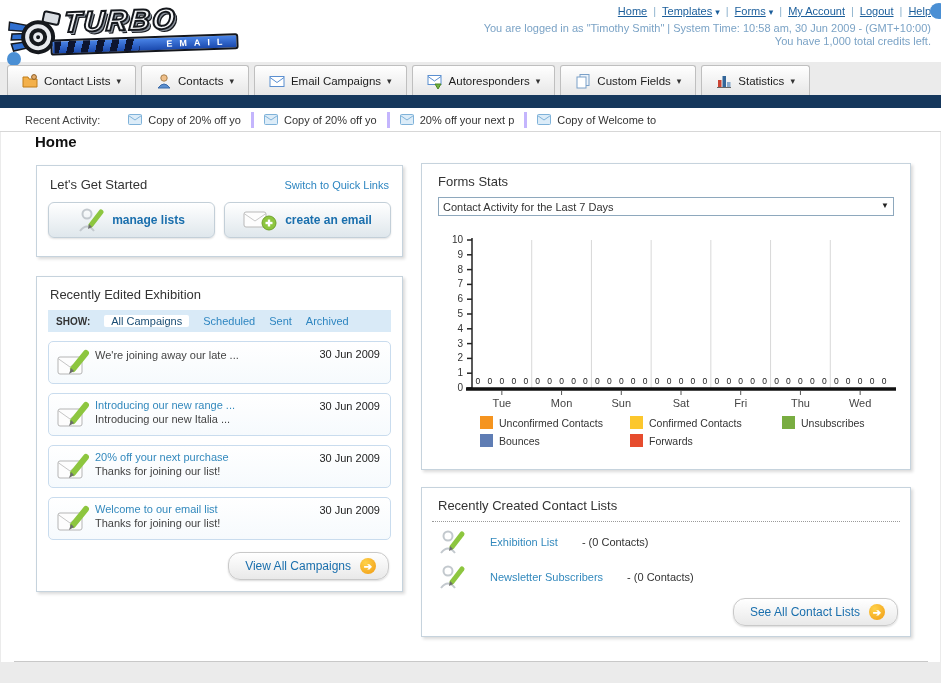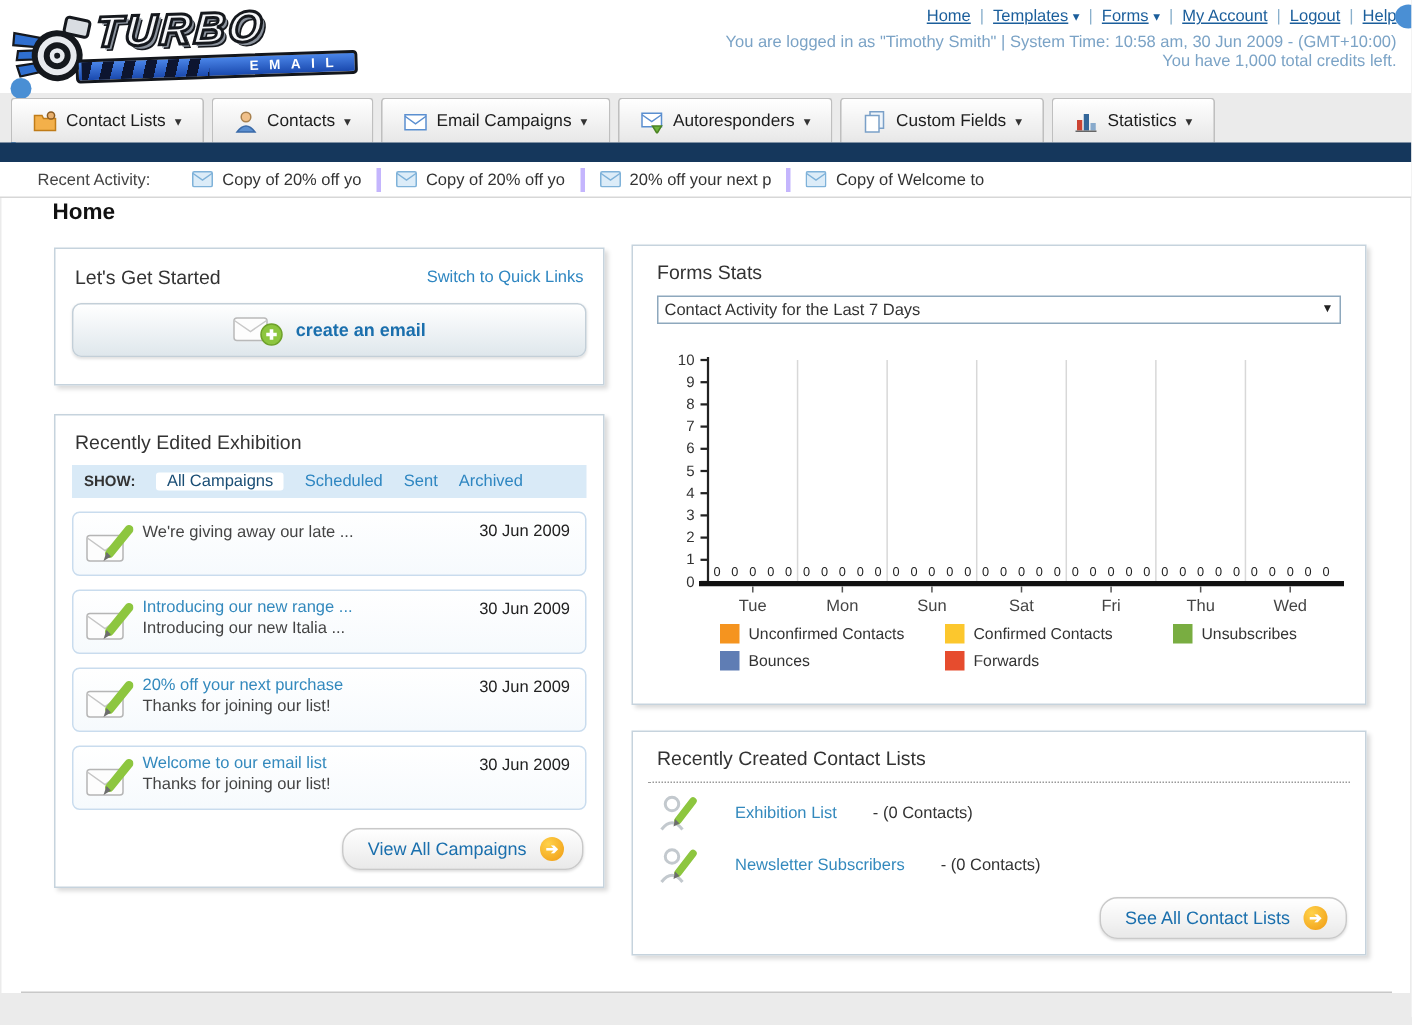--- a/index.html
+++ b/index.html
@@ -234,20 +234,29 @@
   <div class="content">
     <h1 class="page-title">Home</h1>
 
     <section class="panel gs">
       <div class="gs-head">
         <span class="panel-title">Let's Get Started</span>
         <a class="gs-link">Switch to Quick Links</a>
       </div>
       <div class="gs-buttons">
         <div class="big-btn">
+          <svg width="26" height="26" viewBox="0 0 26 26">
+              <circle cx="9" cy="7" r="4.5" fill="none" stroke="#c3c9ce" stroke-width="2"></circle>
+              <path d="M2,24 q7,-9 14,0" fill="none" stroke="#c3c9ce" stroke-width="2"></path>
+              <line x1="23" y1="5" x2="13" y2="18" stroke="#8dc63f" stroke-width="5" stroke-linecap="round"></line>
+              <polygon points="10,22 14,20 11,17" fill="#6d6d6d"></polygon>
+            </svg>
+          <span>manage lists</span>
+        </div>
+        <div class="big-btn">
           <svg width="34" height="24" viewBox="0 0 34 24">
               <rect x="1" y="4" width="22" height="15" rx="2" fill="#fdfdfd" stroke="#b9b9b9"></rect>
               <path d="M1,5.5 L12,13 L23,5.5" fill="none" stroke="#c8c8c8"></path>
               <circle cx="26" cy="15" r="7" fill="#8dc63f" stroke="#6fa22b"></circle>
               <line x1="26" y1="11.5" x2="26" y2="18.5" stroke="#fff" stroke-width="2.4"></line>
               <line x1="22.5" y1="15" x2="29.5" y2="15" stroke="#fff" stroke-width="2.4"></line>
             </svg>
           <span>create an email</span>
         </div>
       </div>
@@ -263,21 +272,21 @@
         <a class="show-filter">Archived</a>
       </div>
 
       <div class="camp-row">
         <svg class="cicon" width="32" height="28" viewBox="0 0 32 28">
             <rect x="1" y="8" width="24" height="17" rx="2" fill="#fdfdfd" stroke="#b5b5b5"></rect>
             <path d="M1,9.5 L13,18 L25,9.5" fill="none" stroke="#c5c5c5"></path>
             <line x1="29" y1="4" x2="16" y2="20" stroke="#8dc63f" stroke-width="6" stroke-linecap="round"></line>
             <polygon points="12,25 17,22 14,19" fill="#6d6d6d"></polygon>
           </svg>
-        <div class="camp-desc">We're giving away our late ...</div>
+        <div class="camp-desc">We're joining away our late ...</div>
         <span class="camp-date">30 Jun 2009</span>
       </div>
       <div class="camp-row">
         <svg class="cicon" width="32" height="28" viewBox="0 0 32 28">
             <rect x="1" y="8" width="24" height="17" rx="2" fill="#fdfdfd" stroke="#b5b5b5"></rect>
             <path d="M1,9.5 L13,18 L25,9.5" fill="none" stroke="#c5c5c5"></path>
             <line x1="29" y1="4" x2="16" y2="20" stroke="#8dc63f" stroke-width="6" stroke-linecap="round"></line>
             <polygon points="12,25 17,22 14,19" fill="#6d6d6d"></polygon>
           </svg>
         <a class="camp-title">Introducing our new range ...</a>

